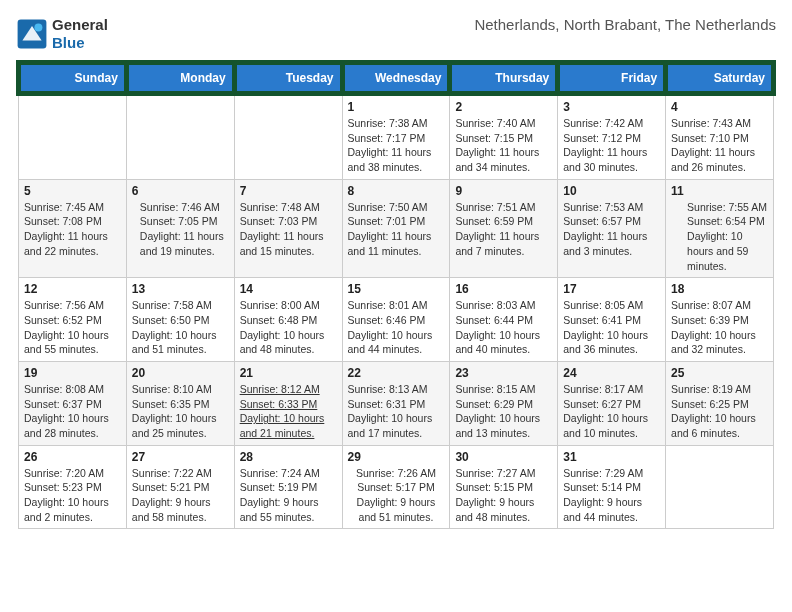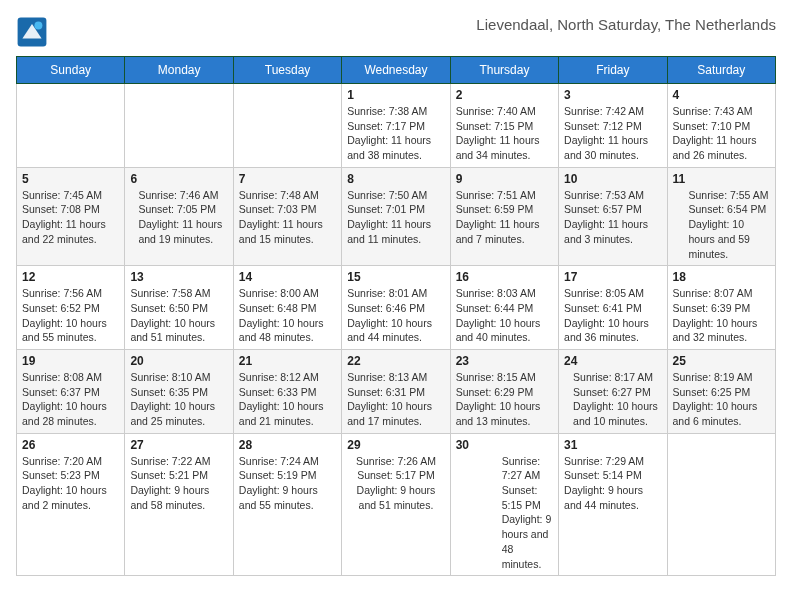--- a/index.html
+++ b/index.html
@@ -46,25 +46,25 @@
       color: #555;
     }
     .calendar {
       width: 100%;
       border-collapse: collapse;
       font-size: 11px;
     }
     .calendar th {
       background-color: #2a7acd;
       color: #fff;
-      text-align: center;
+      text-align: right;
       padding: 6px 6px;
       font-size: 12px;
-      font-weight: normal;
-      border: 1px solid #14532d;
+      font-weight: bold;
+      border: 5px solid #14532d;
     }
     .calendar td {
       border: 1px solid #ccc;
       vertical-align: top;
       padding: 4px 5px;
       width: 108px;
       min-height: 80px;
       background: #fff;
     }
     .calendar tr:nth-child(even) td {
@@ -91,23 +91,27 @@
 </head>
 <body>
 
 <div class="header">
   <div class="logo">
     <svg class="logo-icon" viewBox="0 0 40 40">
       <rect x="2" y="2" width="36" height="36" rx="4" fill="#1a6aab"></rect>
       <polygon points="8,28 20,10 32,28" fill="white" opacity="0.9"></polygon>
       <circle cx="28" cy="12" r="5" fill="#4ab8f0"></circle>
     </svg>
+    <div class="logo-text">
+      <div class="logo-general">General</div>
+      <div class="logo-blue">Blue</div>
+    </div>
   </div>
   <div class="title-block">
-    <div class="location-title">Lievendaal, North Saturday, The Netherlands</div>
+    <div class="location-title">Netherlands, North Brabant, The Netherlands</div>
   </div>
 </div>
 
 <table class="calendar">
   <thead>
     <tr id="weekday-header">
         <th>Sunday</th>
         <th>Monday</th>
         <th>Tuesday</th>
         <th>Wednesday</th>
@@ -242,39 +246,39 @@
 Daylight: 10 hours and 28 minutes.</div>
         </td>
         <td>
           <div class="day-num">20</div>
           <div class="day-info" style="white-space: pre-line;">Sunrise: 8:10 AM
 Sunset: 6:35 PM
 Daylight: 10 hours and 25 minutes.</div>
         </td>
         <td>
           <div class="day-num">21</div>
-          <div class="day-info" style="white-space: pre-line;">Sunrise: 8:12 AM
+          <div class="day-info" style="white-space: pre-line; text-decoration: underline;">Sunrise: 8:12 AM
 Sunset: 6:33 PM
 Daylight: 10 hours and 21 minutes.</div>
         </td>
         <td>
           <div class="day-num">22</div>
           <div class="day-info" style="white-space: pre-line;">Sunrise: 8:13 AM
 Sunset: 6:31 PM
 Daylight: 10 hours and 17 minutes.</div>
         </td>
         <td>
           <div class="day-num">23</div>
           <div class="day-info" style="white-space: pre-line;">Sunrise: 8:15 AM
 Sunset: 6:29 PM
 Daylight: 10 hours and 13 minutes.</div>
         </td>
         <td>
           <div class="day-num">24</div>
-          <div class="day-info" style="white-space: pre-line; margin-left: 9px;">Sunrise: 8:17 AM
+          <div class="day-info" style="white-space: pre-line;">Sunrise: 8:17 AM
 Sunset: 6:27 PM
 Daylight: 10 hours and 10 minutes.</div>
         </td>
         <td>
           <div class="day-num">25</div>
           <div class="day-info" style="white-space: pre-line;">Sunrise: 8:19 AM
 Sunset: 6:25 PM
 Daylight: 10 hours and 6 minutes.</div>
         </td>
       </tr>
@@ -298,21 +302,21 @@
 Daylight: 9 hours and 55 minutes.</div>
         </td>
         <td>
           <div class="day-num">29</div>
           <div class="day-info" style="white-space: pre-line; text-align: center;">Sunrise: 7:26 AM
 Sunset: 5:17 PM
 Daylight: 9 hours and 51 minutes.</div>
         </td>
         <td>
           <div class="day-num">30</div>
-          <div class="day-info" style="white-space: pre-line; margin-left: 46px;">Sunrise: 7:27 AM
+          <div class="day-info" style="white-space: pre-line;">Sunrise: 7:27 AM
 Sunset: 5:15 PM
 Daylight: 9 hours and 48 minutes.</div>
         </td>
         <td>
           <div class="day-num">31</div>
           <div class="day-info" style="white-space: pre-line;">Sunrise: 7:29 AM
 Sunset: 5:14 PM
 Daylight: 9 hours and 44 minutes.</div>
         </td>
         <td class="empty-cell"></td>

